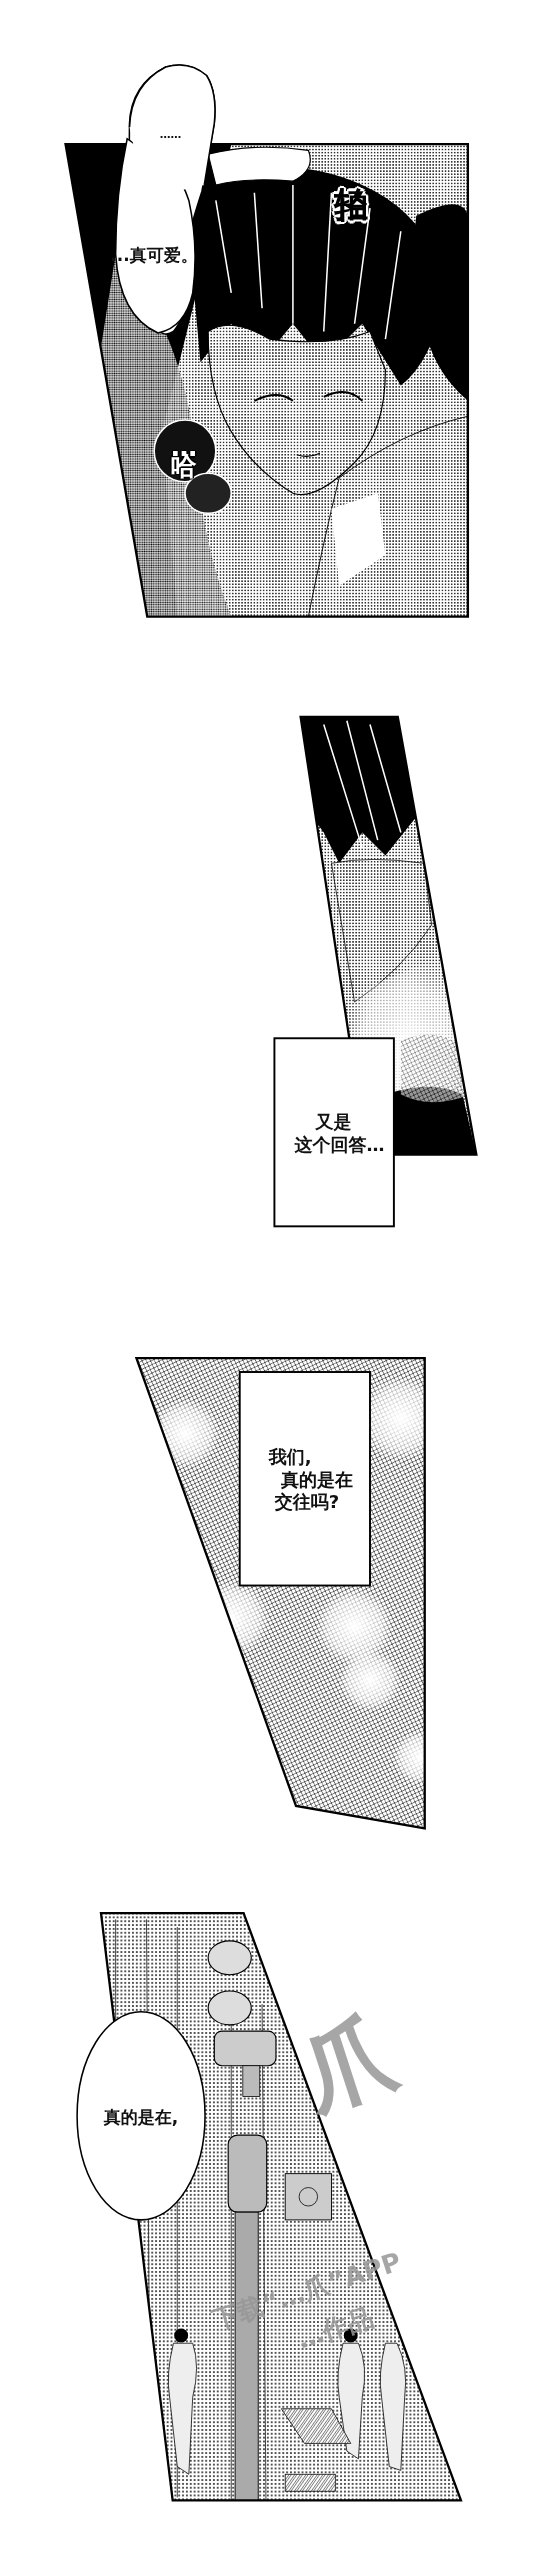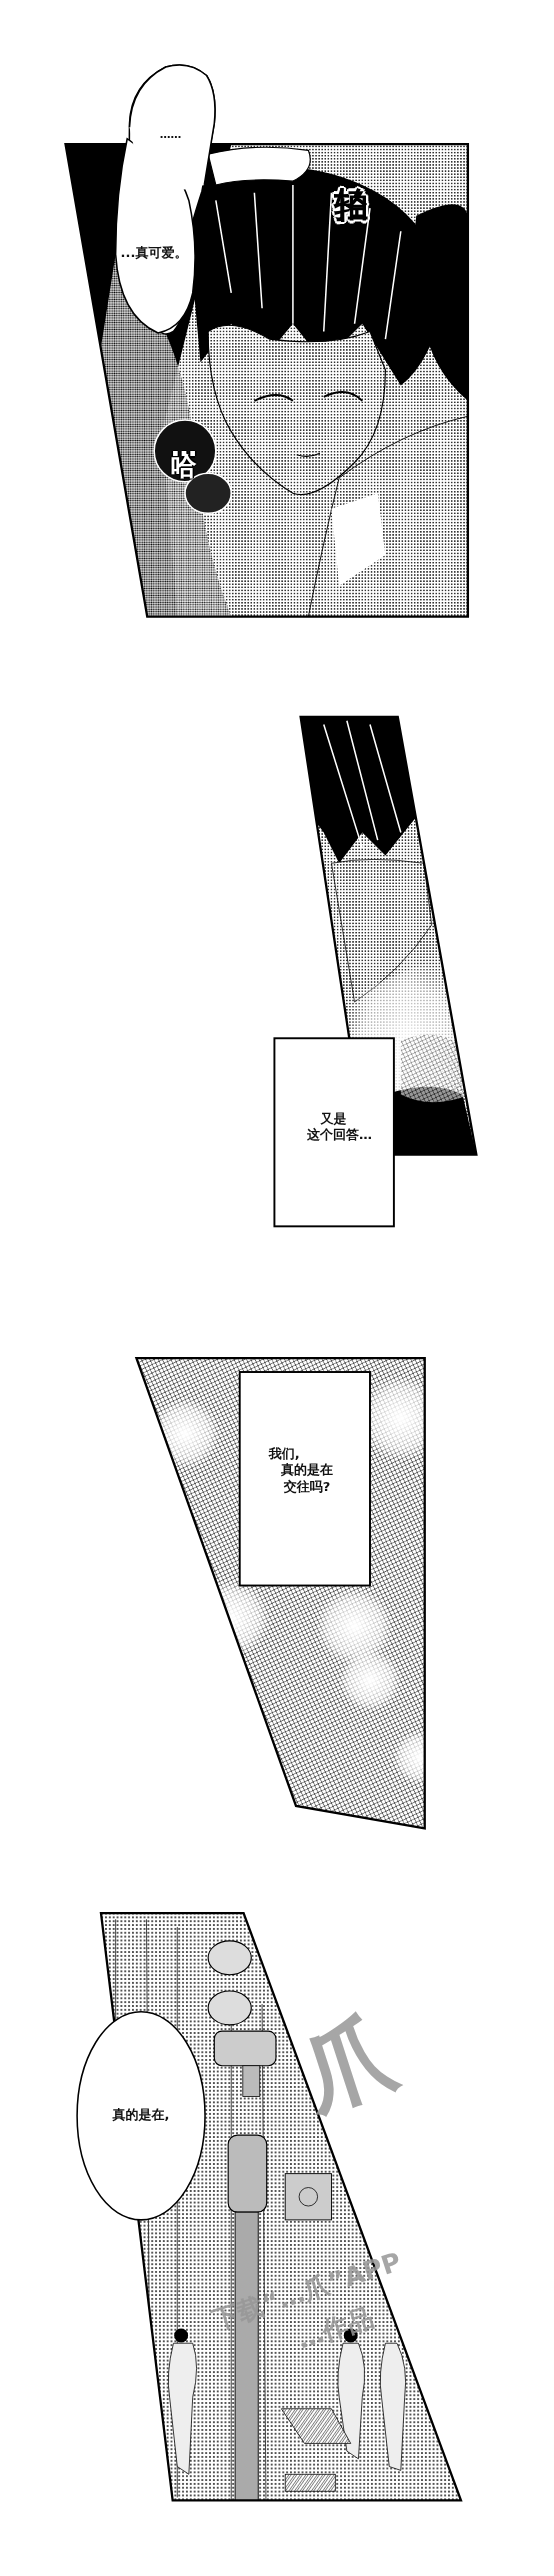--- a/index.html
+++ b/index.html
@@ -1,22 +1,22 @@
 <!DOCTYPE html>
 <html style="font-size:12.3px"><head>
 <meta charset="utf-8">
 <style>
   html, body { margin: 0; padding: 0; background: #ffffff; }
   body { width: 555px; height: 2576px; position: relative; overflow: hidden;
          font-family: "DejaVu Sans", "Liberation Sans", sans-serif; }
   .page { position: absolute; left: 0; top: 0; width: 555px; height: 2576px; }
   svg.art { position: absolute; left: 0; top: 0; }
   .txt { position: absolute; color: #111; font-weight: bold; line-height: 1.25; text-align: center; white-space: pre; }
-  .bubble-text { font-size: 13px; }
-  .caption-text { font-size: 13px; font-weight: bold; }
+  .bubble-text { font-size: 17px; }
+  .caption-text { font-size: 18px; font-weight: bold; }
   .sfx { position: absolute; font-size: 34px; font-weight: bold; color: #000; line-height: 1.05;
          writing-mode: vertical-rl; text-orientation: upright;
          text-shadow: -2.3px 0 #fff, 2.3px 0 #fff, 0 -2.3px #fff, 0 2.3px #fff, -1.5px -1.5px #fff, 1.5px 1.5px #fff, -1.5px 1.5px #fff, 1.5px -1.5px #fff; }
   .sfx-ha { position: absolute; font-size: 26px; font-weight: bold; color: #fff; line-height: 1.0;
          writing-mode: vertical-rl; text-orientation: upright;
          text-shadow: -1.5px 0 #000, 1.5px 0 #000, 0 -1.5px #000, 0 1.5px #000; }
   .watermark { position: absolute; color: rgba(150,150,150,0.85); font-weight: bold; white-space: pre;
                transform: rotate(-18deg); transform-origin: left top; }
   .wm-logo { font-size: 92px; }
   .wm-line1 { font-size: 26px; }
@@ -156,21 +156,21 @@
   <div class="sfx" style="left:333px; top:160px;">轻拍</div>
   <div class="sfx-ha" style="left:171px; top:432px;">哈…</div>
 
   <div style="position:absolute; left:274px; top:1111px; width:119px; text-align:center;">
     <div class="txt caption-text" style="position:static;">又是</div>
     <div class="txt caption-text" style="position:static;padding-left:12px;">这个回答…</div>
   </div>
 
   <div style="position:absolute; left:261px; top:1446px; width:92px; text-align:left;">
     <div class="txt caption-text" style="position:static; text-align:left; padding-left:7.7px;">我们,</div>
-    <div class="txt caption-text" style="position:static; text-align:center;">真的是在</div>
+    <div class="txt caption-text" style="position:static; text-align:right;">真的是在</div>
     <div class="txt caption-text" style="position:static; text-align:center;">交往吗?</div>
   </div>
 
   <div class="txt bubble-text" style="left:83px; top:2107px; width:116px;">真的是在,</div>
 
   <div class="watermark wm-logo" style="left:285px; top:2019px;">爪</div>
   <div class="watermark wm-line1" style="left:208px; top:2305px;">下载“…爪”APP</div>
   <div class="watermark wm-line2" style="left:293px; top:2324px;">…作品</div>
 </div>
 

